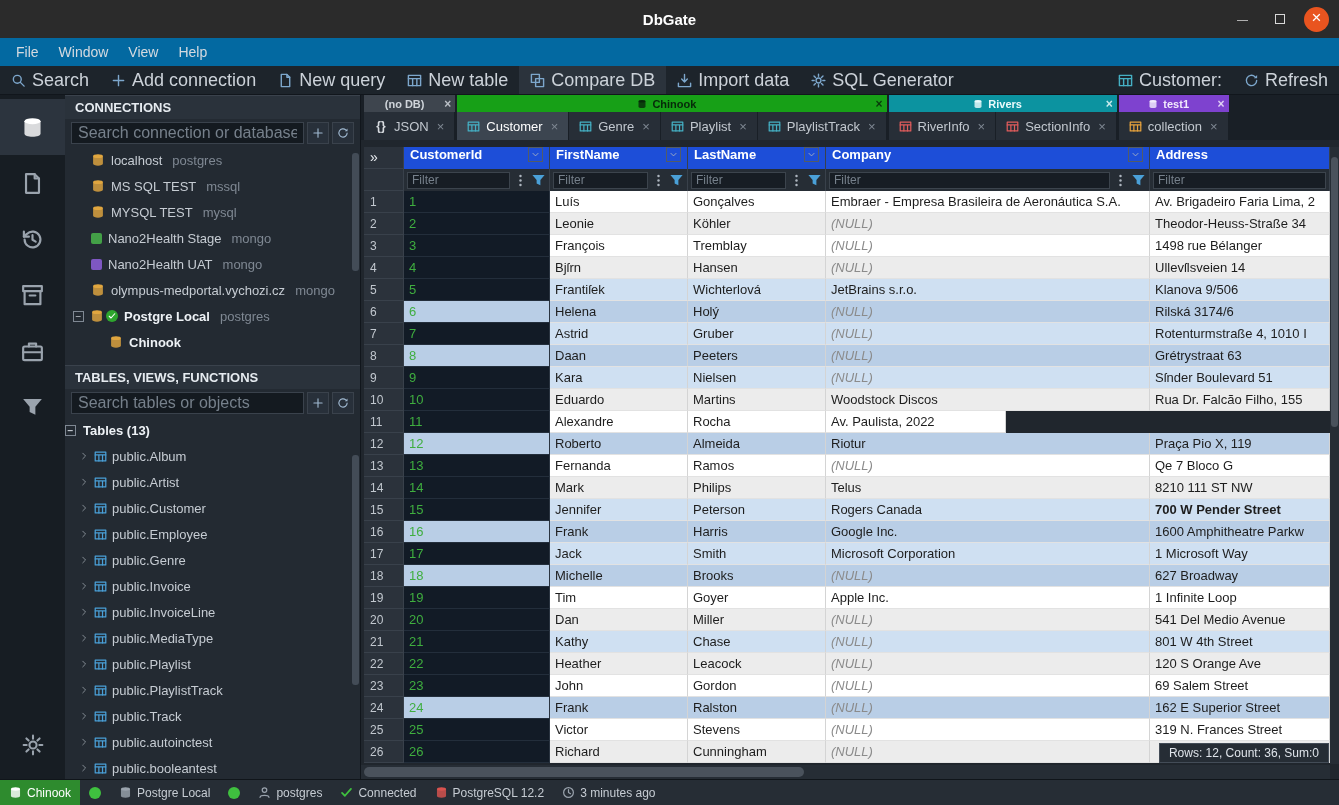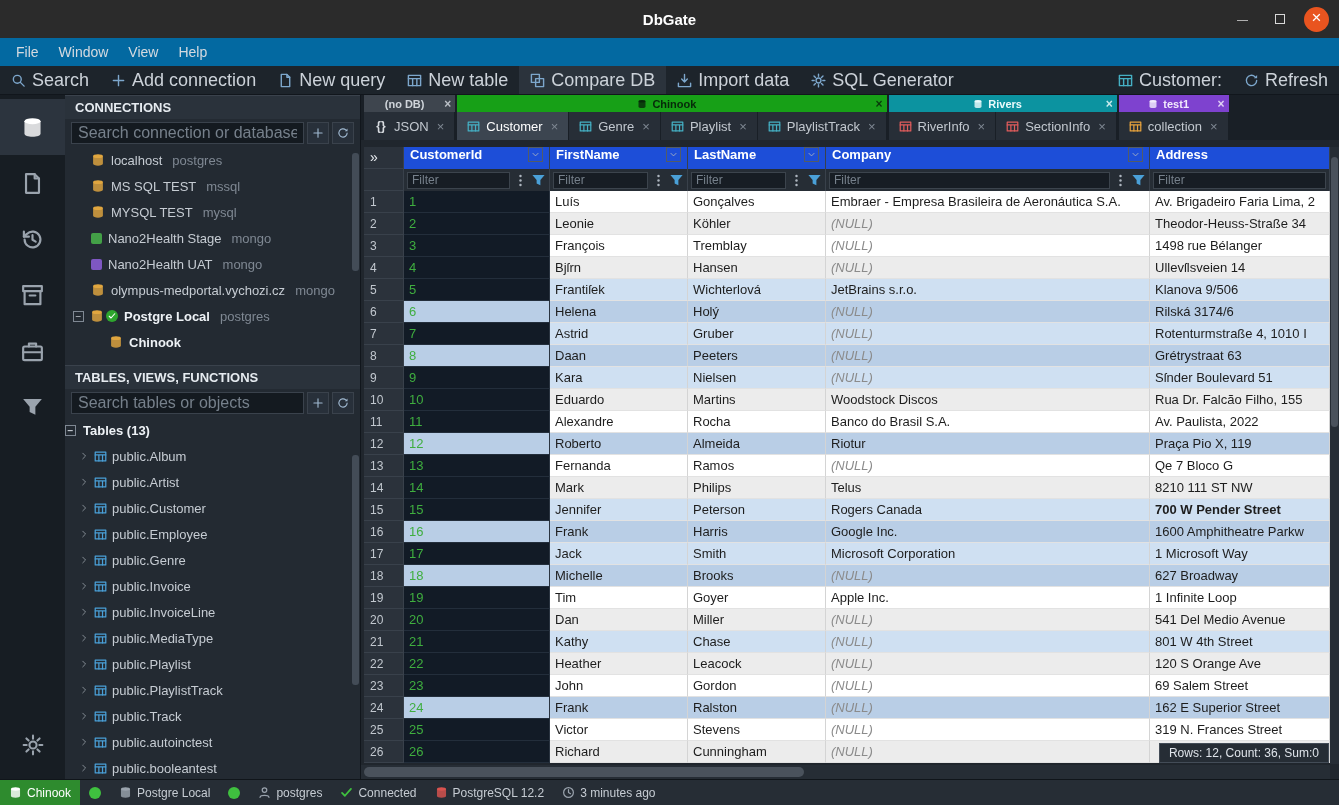--- a/index.html
+++ b/index.html
@@ -920,21 +920,20 @@
               <div class="g-cell" style="width: 138px;">Eduardo</div>
               <div class="g-cell" style="width: 138px;">Martins</div>
               <div class="g-cell" style="width: 324px;">Woodstock Discos</div>
               <div class="g-cell" style="width: 180px;">Rua Dr. Falcão Filho, 155</div>
             </div>
             <div class="g-row g-data">
               <div class="g-gut">11</div>
               <div class="g-cell colsel" style="width: 146px;">11</div>
               <div class="g-cell" style="width: 138px;">Alexandre</div>
               <div class="g-cell" style="width: 138px;">Rocha</div>
-              <div class="g-cell" style="width: 324px;">Banco do Brasil S.A.</div>
               <div class="g-cell" style="width: 180px;">Av. Paulista, 2022</div>
             </div>
             <div class="g-row g-data alt sel">
               <div class="g-gut">12</div>
               <div class="g-cell colsel" style="width: 146px;">12</div>
               <div class="g-cell" style="width: 138px;">Roberto</div>
               <div class="g-cell" style="width: 138px;">Almeida</div>
               <div class="g-cell" style="width: 324px;">Riotur</div>
               <div class="g-cell" style="width: 180px;">Praça Pio X, 119</div>
             </div>

